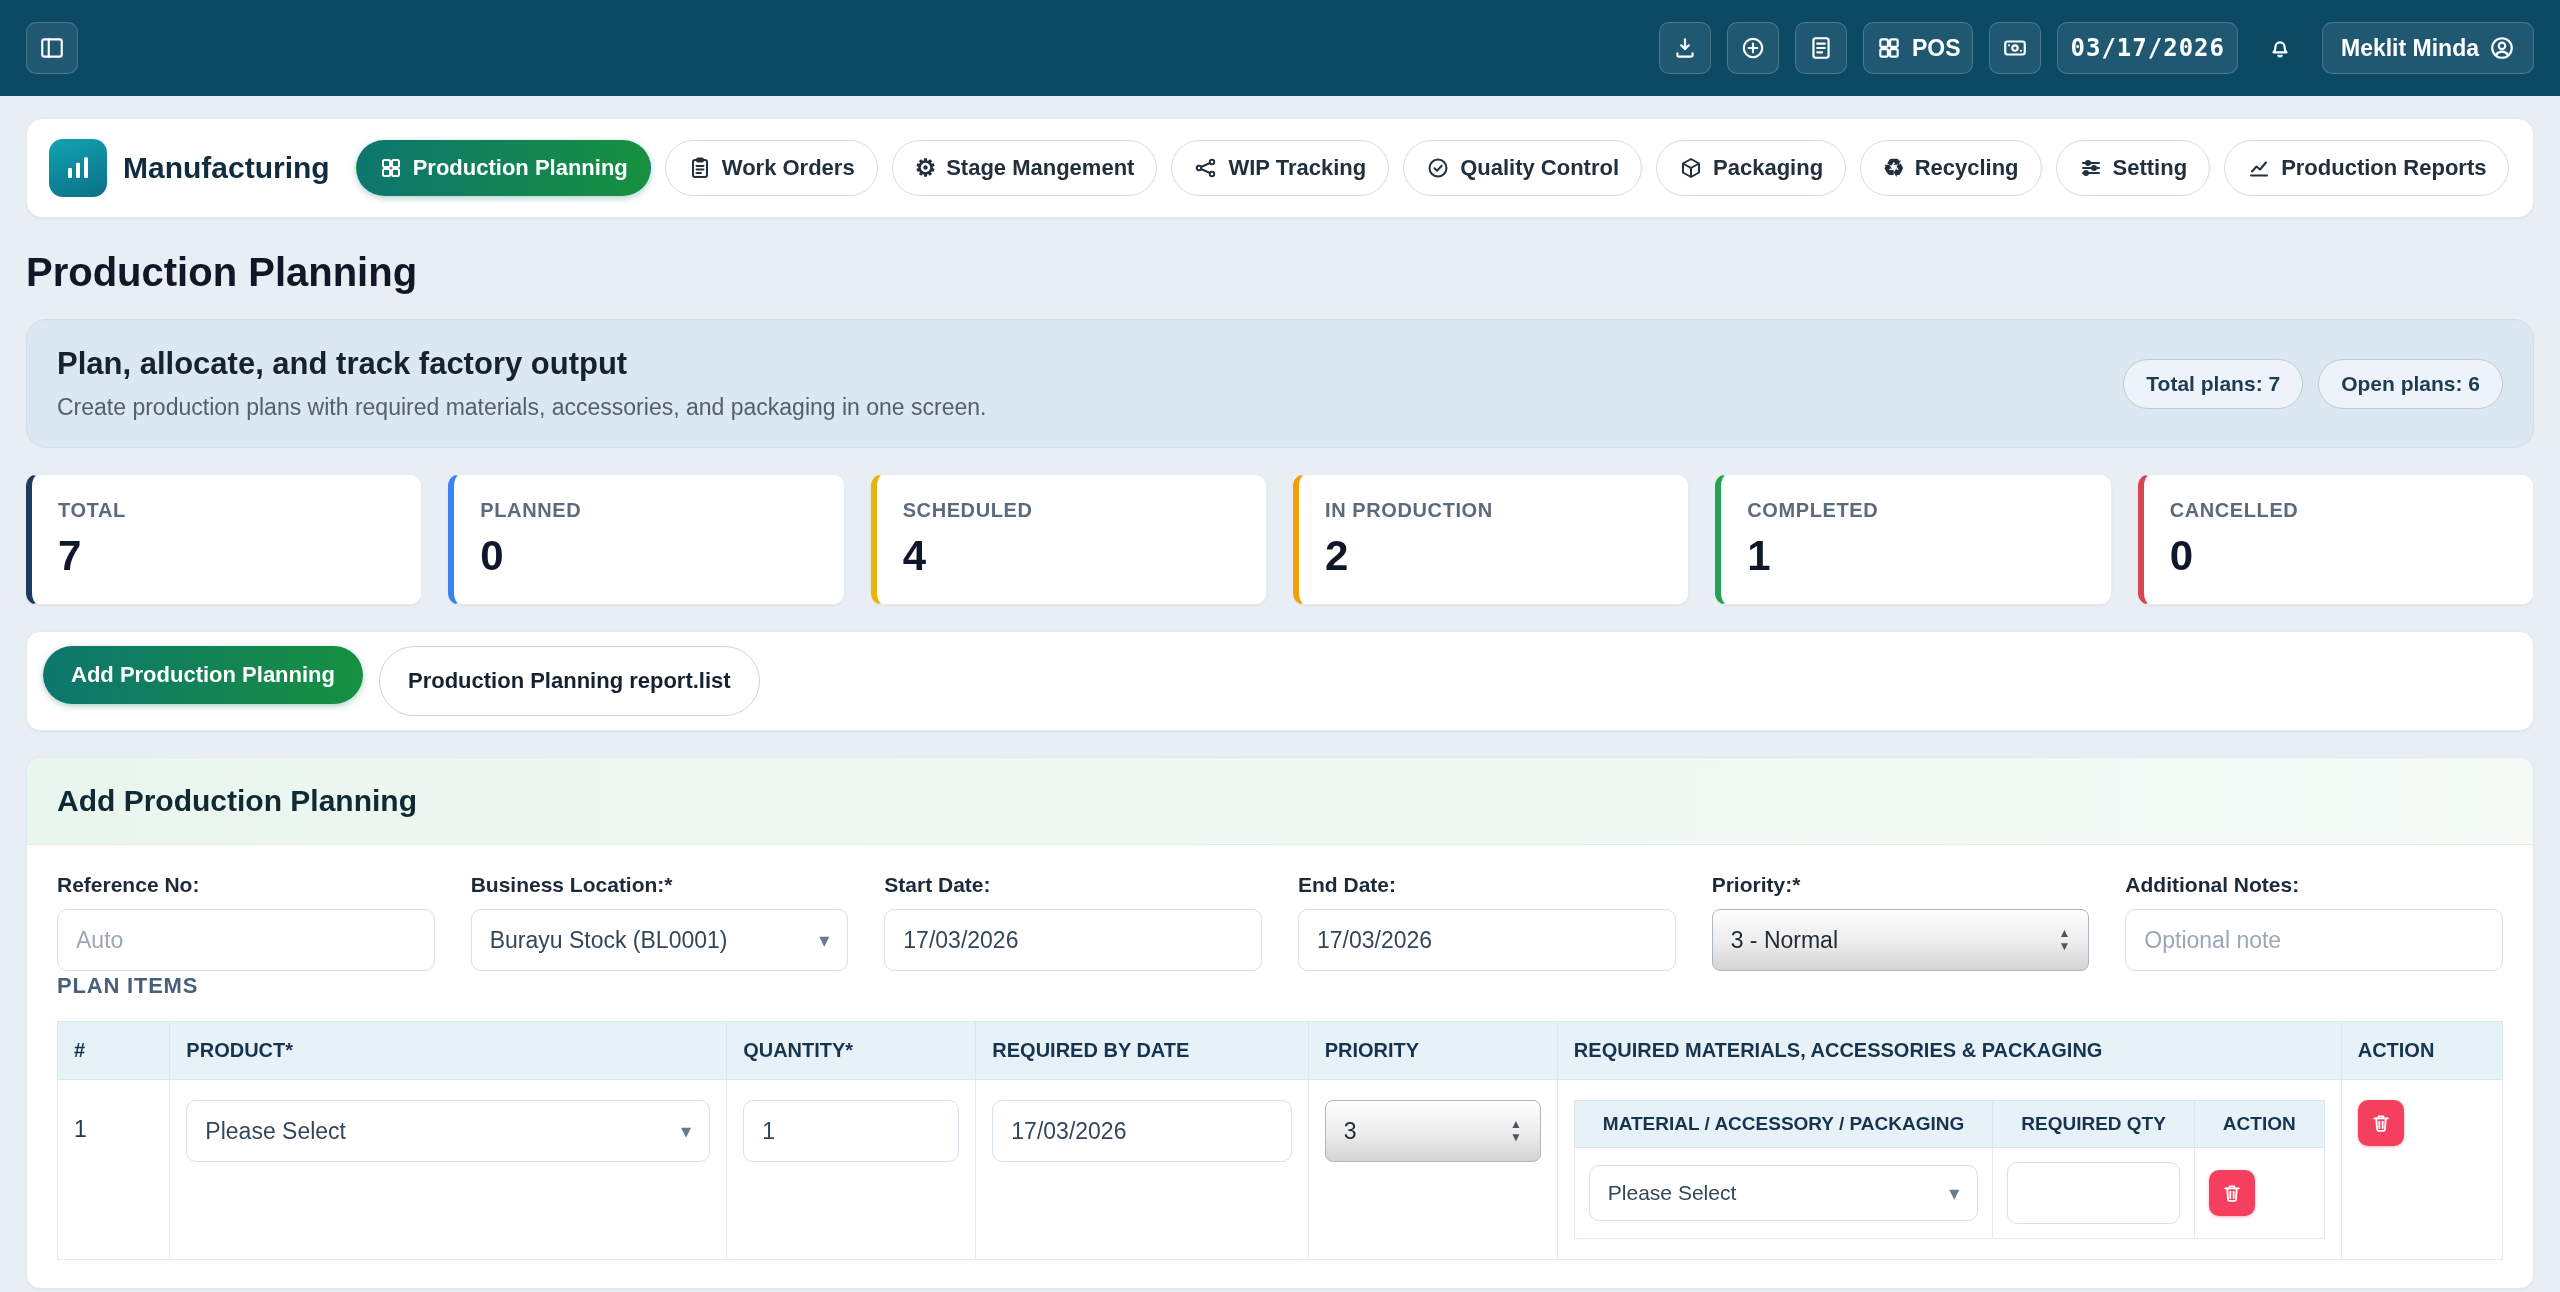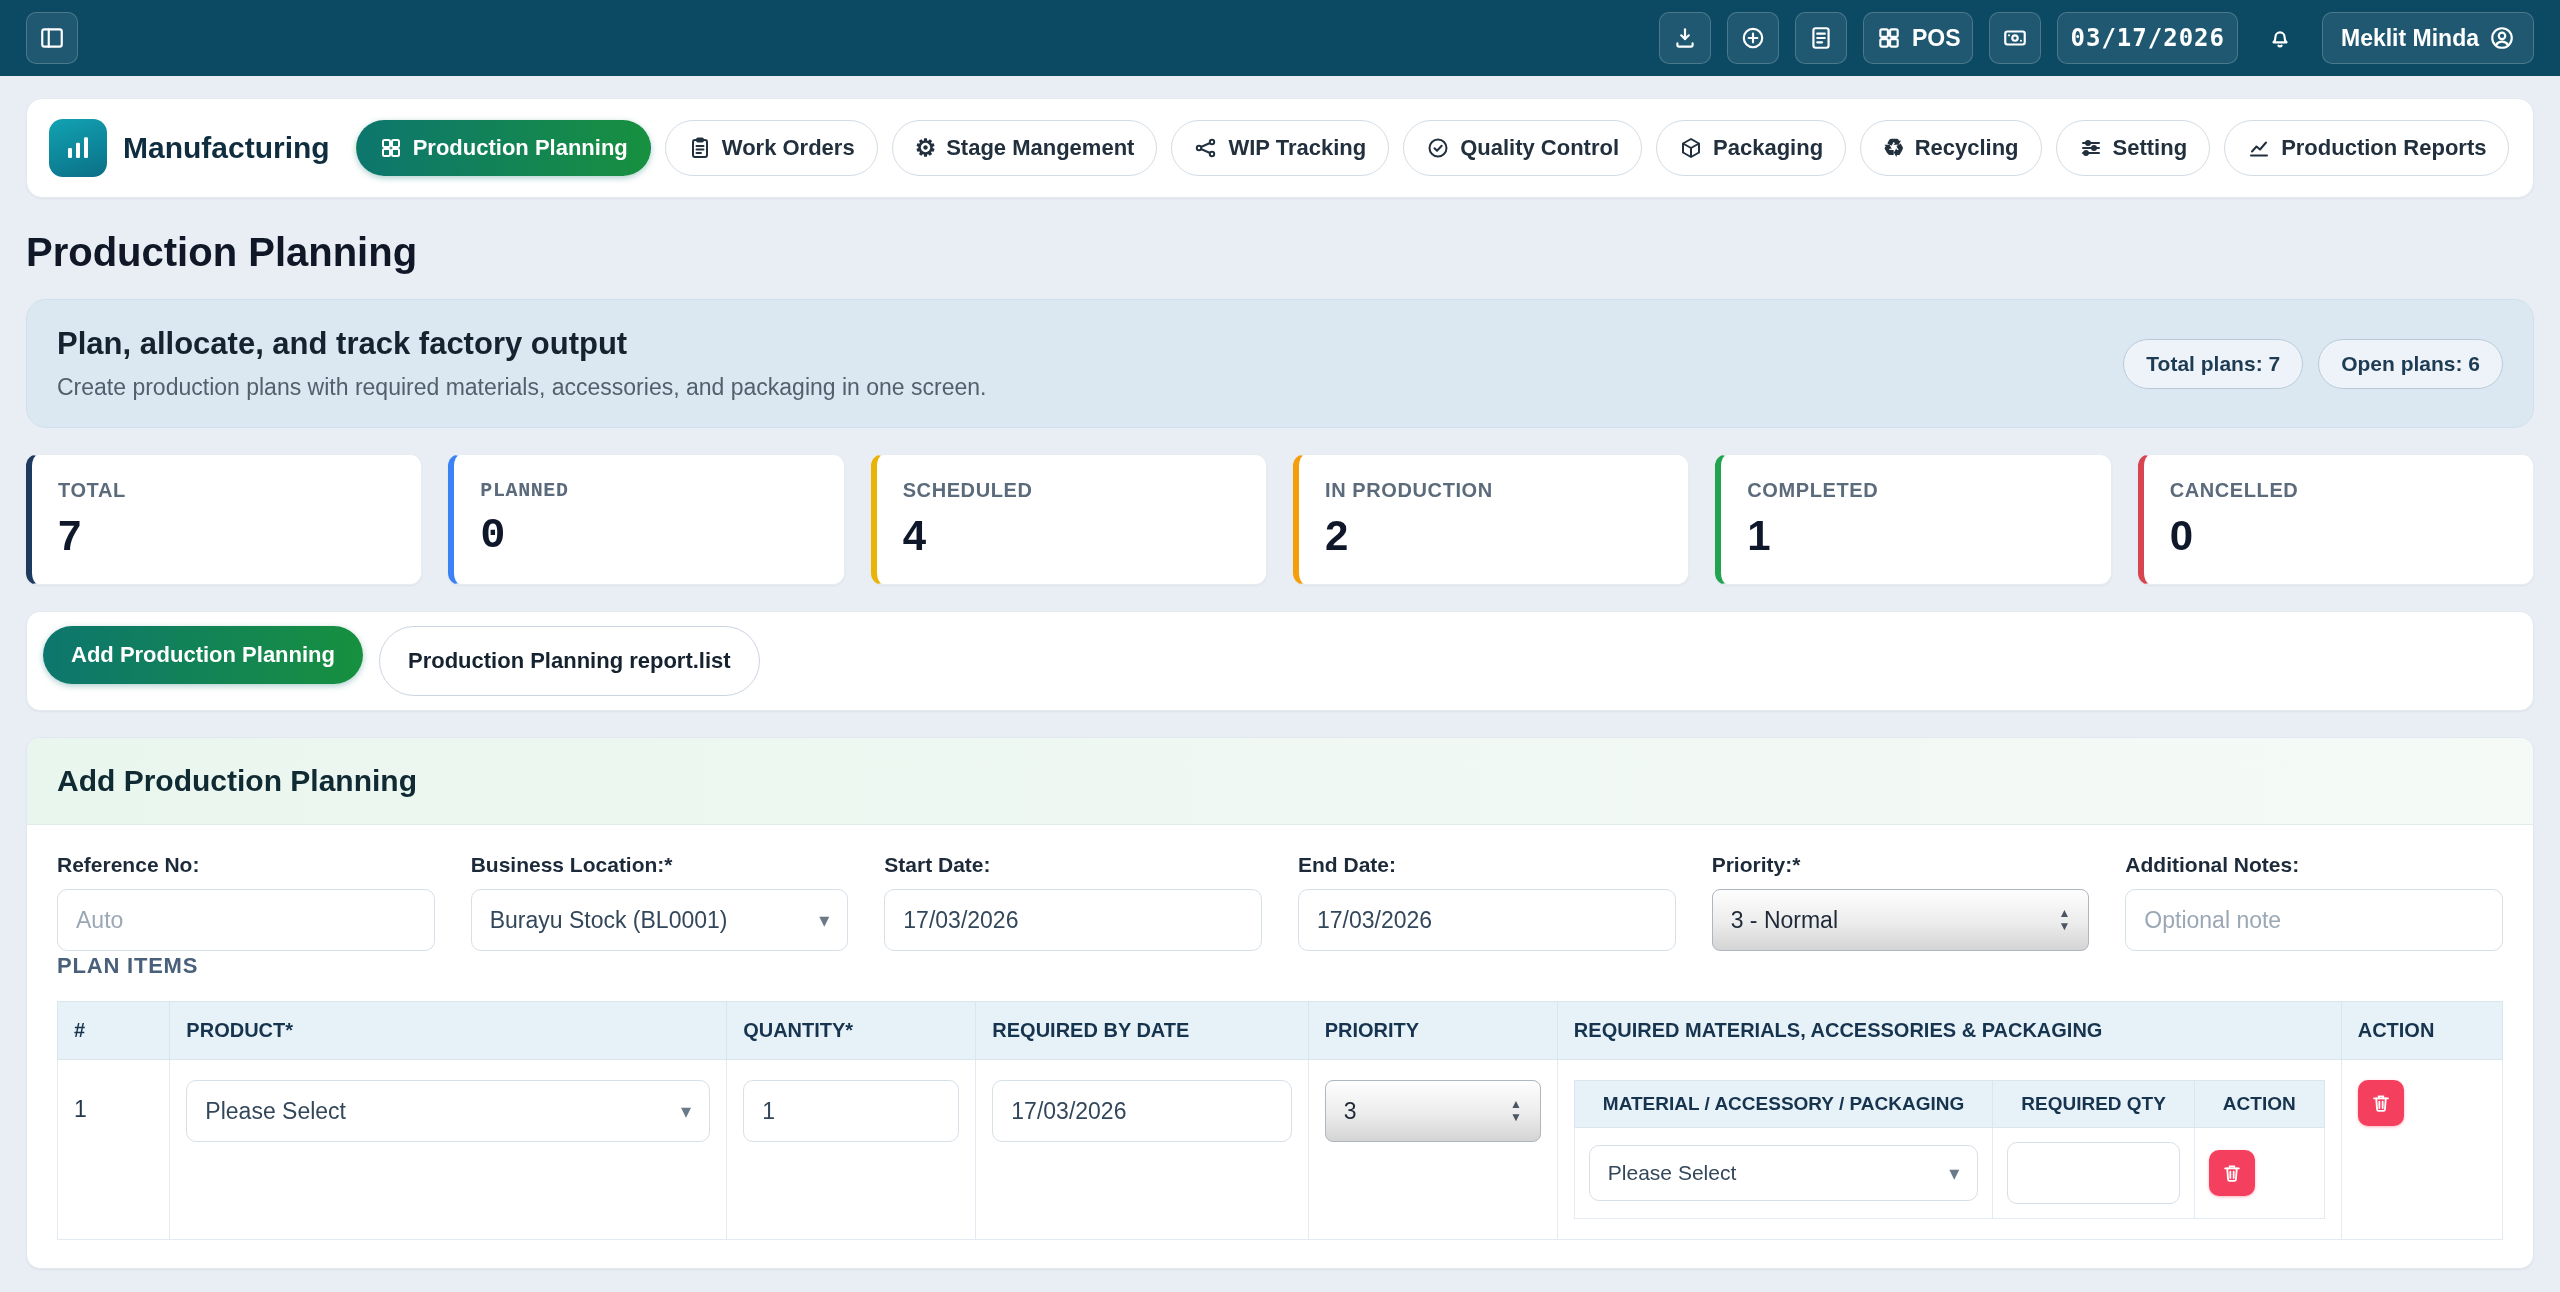--- a/index.html
+++ b/index.html
@@ -7,21 +7,21 @@
   body {
     width: 2560px; height: 1292px;
     background: #e9eef4;
     font-family: "Liberation Sans", sans-serif;
     color: #101828;
   }
   svg { display: block; }
 
   
   .topbar {
-    height: 76px; background: #0c4a64;
+    height: 96px; background: #0c4a64;
     display: flex; align-items: center; justify-content: space-between;
     padding: 0 26px;
   }
   .tb-left, .tb-right { display: flex; align-items: center; gap: 16px; }
   .tb-btn {
     height: 52px; min-width: 52px; padding: 0 12px;
     border-radius: 10px; border: 1px solid rgba(255,255,255,.20);
     background: rgba(255,255,255,.08); color: #fff;
     display: flex; align-items: center; justify-content: center; gap: 10px;
     font-size: 23px; font-weight: 700; cursor: pointer;
@@ -360,21 +360,21 @@
       <div class="pill">Total plans: 7</div>
       <div class="pill">Open plans: 6</div>
     </div>
   </div>
 
   <div class="stats">
     <div class="stat" style="border-left-color: rgb(31, 58, 95);">
       <div class="stat-label">TOTAL</div>
       <div class="stat-value">7</div>
     </div>
-    <div class="stat" style="border-left-color: rgb(59, 130, 246); font-family: Liberation Mono, monospace;">
+    <div class="stat" style="border-left-color: rgb(59, 130, 246);">
       <div class="stat-label">PLANNED</div>
       <div class="stat-value">0</div>
     </div>
     <div class="stat" style="border-left-color: rgb(234, 179, 8);">
       <div class="stat-label">SCHEDULED</div>
       <div class="stat-value">4</div>
     </div>
     <div class="stat" style="border-left-color: rgb(245, 158, 11);">
       <div class="stat-label">IN PRODUCTION</div>
       <div class="stat-value">2</div>

